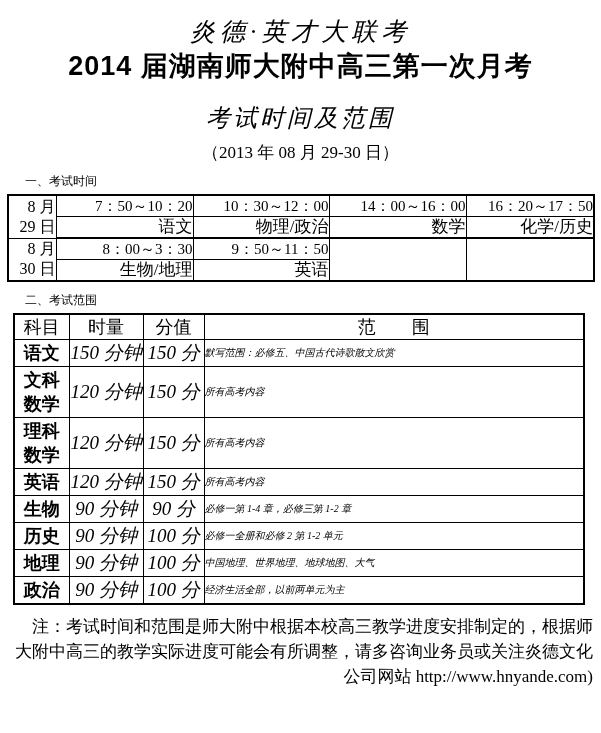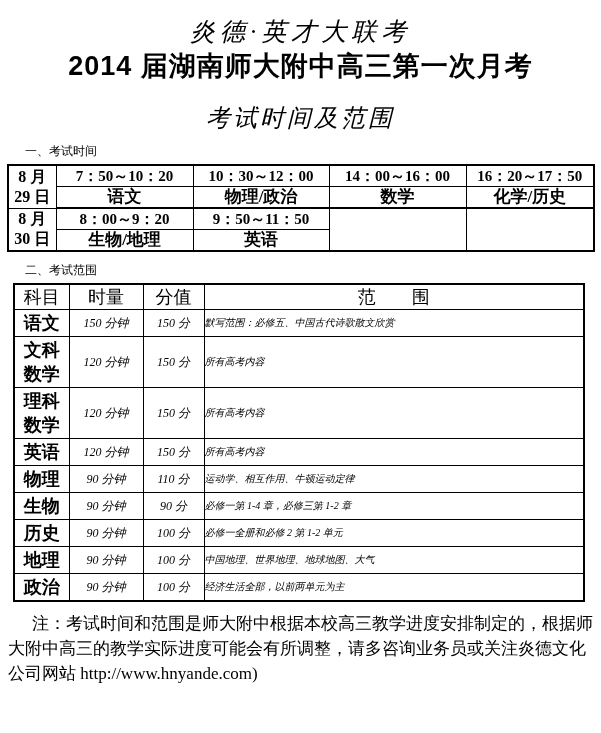--- a/index.html
+++ b/index.html
@@ -53,21 +53,21 @@
 
   
   table { border-collapse: collapse; table-layout: fixed; }
   td, th { border: 1px solid #000; vertical-align: middle; overflow: hidden; }
 
   .schedule {
     width: 586px;
     margin-left: 7px;
     border: 2px solid #000;
   }
-  .schedule td { text-align: center; font-weight: bold; }
+  .schedule td { text-align: right; }
   .schedule .time-cell { font-size: 15px; height: 21px; line-height: 20px; }
   .schedule .subject-cell { font-size: 17px; height: 21px; line-height: 20px; }
   .schedule .day-cell { font-size: 16px; line-height: 20px; }
   .schedule tr.group-end td { border-bottom: 2px solid #000; }
 
   
   .scope {
     width: 570px;
     margin-left: 13px;
     margin-top: 2px;
@@ -84,48 +84,50 @@
   .scope .subj {
     font-family: "Liberation Sans", "DejaVu Sans", sans-serif;
     font-weight: bold;
     font-size: 18px;
     text-align: center;
     line-height: 24px;
     padding: 1px 3px;
   }
   .scope .val {
     font-style: italic;
-    font-size: 12px;
+    font-size: 19px;
     text-align: center;
   }
   .scope .range {
     font-style: italic;
     font-size: 10px;
     text-align: left;
     padding-left: 0;
     padding-right: 4px;
   }
 
   
   .note {
     font-size: 17px;
     line-height: 25px;
     margin: 9px 8px 0 8px;
     text-indent: 24px;
+    text-align: right;
   }
 </style>
 </head>
 <body>
 
 <div class="page">
 
   <div class="header">
     <div class="brand">炎德·英才大联考</div>
     <div class="title">2014 届湖南师大附中高三第一次月考</div>
     <div class="subtitle">考试时间及范围</div>
+    <div class="date-line">（2013 年 08 月 29-30 日）</div>
   </div>
 
   <div class="sec-heading">一、考试时间</div>
 
   <table class="schedule">
     <colgroup>
       <col style="width:48px">
         <col style="width:137px">
         <col style="width:136px">
         <col style="width:137px">
@@ -146,21 +148,21 @@
       <td class="subject-cell">语文</td>
       <td class="subject-cell">物理/政治</td>
       <td class="subject-cell">数学</td>
       <td class="subject-cell">化学/历史</td>
     </tr>
     <tr>
       <td class="day-cell" rowspan="2">
         <div>8 月</div>
         <div>30 日</div>
       </td>
-      <td class="time-cell">8：00～9：20</td>
+      <td class="time-cell">8：00～3：30</td>
       <td class="time-cell">9：50～11：50</td>
       <td rowspan="2"></td>
       <td rowspan="2"></td>
     </tr>
     <tr>
       <td class="subject-cell">生物/地理</td>
       <td class="subject-cell">英语</td>
     </tr>
   </tbody>
     </table>
@@ -199,26 +201,20 @@
       <td class="val">150 分</td>
       <td class="range">所有高考内容</td>
     </tr>
     <tr>
       <td class="subj">英语</td>
       <td class="val">120 分钟</td>
       <td class="val">150 分</td>
       <td class="range">所有高考内容</td>
     </tr>
     <tr>
-      <td class="subj">物理</td>
-      <td class="val">90 分钟</td>
-      <td class="val">110 分</td>
-      <td class="range">运动学、相互作用、牛顿运动定律</td>
-    </tr>
-    <tr>
       <td class="subj">生物</td>
       <td class="val">90 分钟</td>
       <td class="val">90 分</td>
       <td class="range">必修一第 1-4 章，必修三第 1-2 章</td>
     </tr>
     <tr>
       <td class="subj">历史</td>
       <td class="val">90 分钟</td>
       <td class="val">100 分</td>
       <td class="range">必修一全册和必修 2 第 1-2 单元</td>

